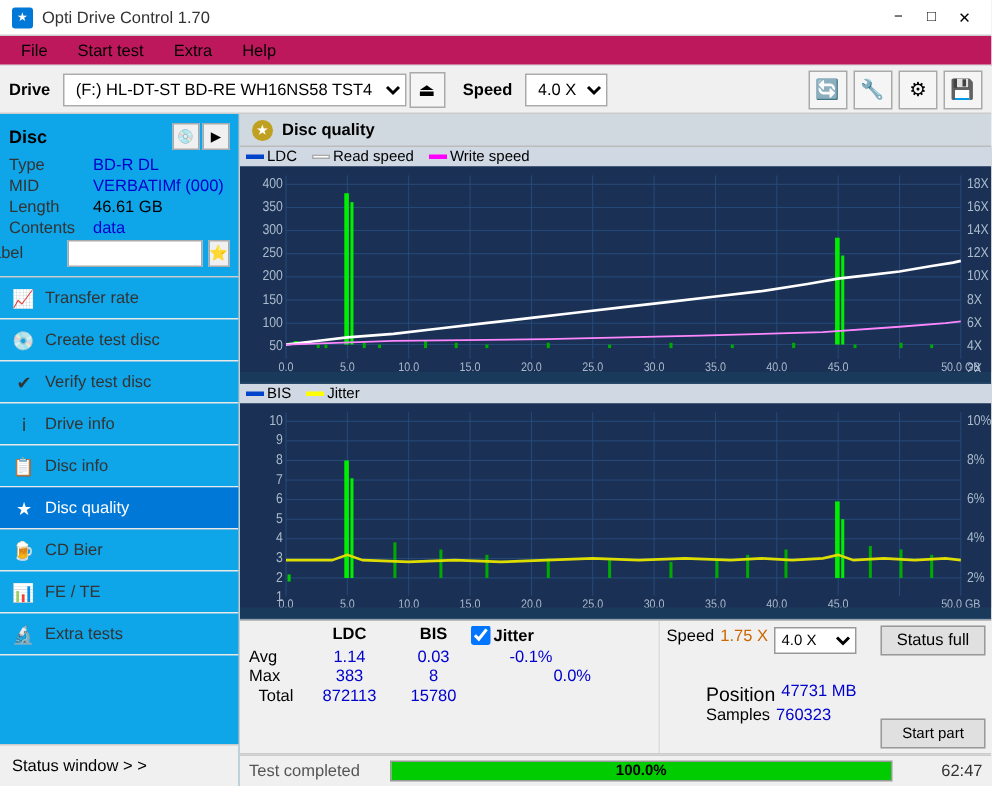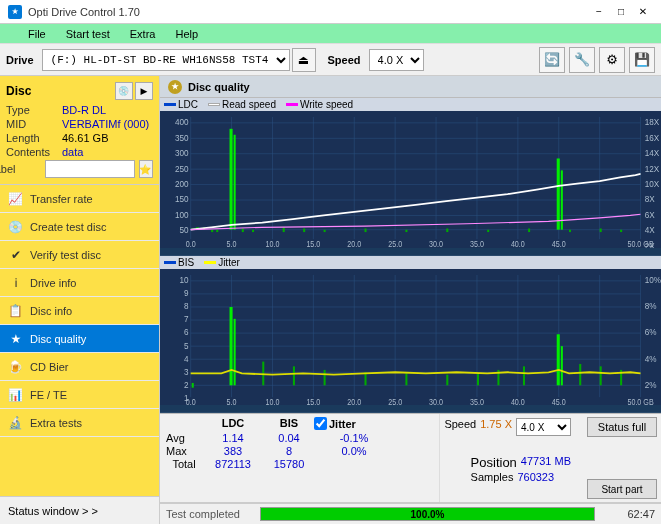--- a/index.html
+++ b/index.html
@@ -7,39 +7,39 @@
     
     
     .titlebar { background: #fff; height: 24px; display: flex; align-items: center; justify-content: space-between; padding: 0 8px; border-bottom: 1px solid #ccc; }
     .titlebar-left { display: flex; align-items: center; gap: 6px; }
     .titlebar-icon { width: 14px; height: 14px; background: #0078d7; border-radius: 2px; display: flex; align-items: center; justify-content: center; color: white; font-size: 8px; }
     .titlebar-title { font-size: 11px; color: #333; }
     .titlebar-controls { display: flex; gap: 2px; }
     .titlebar-btn { width: 20px; height: 16px; display: flex; align-items: center; justify-content: center; font-size: 10px; cursor: pointer; border: none; background: transparent; }
 
     
-    .menubar { background: #86efac; height: 20px; display: flex; align-items: center; padding: 0 22px; border-bottom: 1px solid #ddd; gap: 8px; }
+    .menubar { background: #be185d; height: 20px; display: flex; align-items: center; padding: 0 8px; border-bottom: 1px solid #ddd; gap: 8px; }
     .menu-item { padding: 2px 6px; cursor: pointer; font-size: 11px; }
 
     
     .toolbar { background: #f0f0f0; height: 32px; display: flex; align-items: center; padding: 0 6px; border-bottom: 1px solid #ccc; gap: 4px; }
     .toolbar-label { font-size: 11px; font-weight: 600; margin-right: 4px; }
     .drive-select-wrap { display: flex; align-items: center; gap: 2px; }
-    .drive-select { height: 22px; font-size: 11px; border: 1px solid #aaa; background: white; padding: 0 4px; min-width: 210px; font-family: Liberation Mono, monospace; }
+    .drive-select { height: 22px; font-size: 11px; border: 1px solid #aaa; background: white; padding: 0 4px; min-width: 210px; }
     .toolbar-icon-btn { width: 24px; height: 24px; border: 1px solid #aaa; background: #f5f5f5; display: flex; align-items: center; justify-content: center; cursor: pointer; font-size: 12px; }
     .speed-label { font-size: 11px; font-weight: 600; margin-left: 8px; margin-right: 4px; }
     .speed-select { height: 22px; font-size: 11px; border: 1px solid #aaa; background: white; padding: 0 4px; width: 55px; }
     .toolbar-spacer { flex: 1; }
     .toolbar-action-btn { width: 26px; height: 26px; border: 1px solid #aaa; background: #f5f5f5; cursor: pointer; display: flex; align-items: center; justify-content: center; font-size: 13px; }
 
     
     .main { display: flex; height: calc(524px - 76px); }
 
     
-    .sidebar { width: 160px; background: #fde047; border-right: 1px solid #ccc; flex-shrink: 0; display: flex; flex-direction: column; }
+    .sidebar { width: 160px; background: #0ea5e9; border-right: 1px solid #ccc; flex-shrink: 0; display: flex; flex-direction: column; }
     .disc-section { padding: 6px; border-bottom: 1px solid #ccc; }
     .disc-header { display: flex; align-items: center; justify-content: space-between; margin-bottom: 4px; }
     .disc-title { font-weight: 700; font-size: 12px; }
     .disc-icons { display: flex; gap: 2px; }
     .disc-icon { width: 18px; height: 18px; border: 1px solid #aaa; background: #f0f0f0; display: flex; align-items: center; justify-content: center; font-size: 9px; cursor: pointer; }
     .disc-row { display: flex; font-size: 11px; margin-bottom: 2px; gap: 4px; }
     .disc-key { color: #333; min-width: 52px; }
     .disc-val { color: #0000cc; font-weight: 500; }
     .disc-val.black { color: #000; text-align: center; }
     .label-row { display: flex; align-items: center; gap: 4px; margin-top: 2px; justify-content: flex-end; }
@@ -419,29 +419,29 @@
             <span style="width:50px;text-align:center;font-size:11px;font-weight:600;">BIS</span>
             <span style="display:flex;align-items:center;gap:2px;width:80px;">
               <input type="checkbox" checked="" style="margin: 0px;">
               <span style="font-size:11px;font-weight:600;">Jitter</span>
             </span>
           </div>
 
           <div style="display:flex;margin-bottom:1px;">
             <span style="width:36px;font-size:11px;">Avg</span>
             <span style="width:62px;text-align:center;font-size:11px;color:#0000cc;">1.14</span>
-            <span style="width:50px;text-align:center;font-size:11px;color:#0000cc;">0.04</span>
+            <span style="width:50px;text-align:center;font-size:11px;color:#0000cc;">0.03</span>
             <span style="width:80px;text-align:center;font-size:11px;color:#0000cc;">-0.1%</span>
           </div>
 
           <div style="display:flex;margin-bottom:1px;">
             <span style="width:36px;font-size:11px;">Max</span>
             <span style="width:62px;text-align:center;font-size:11px;color:#0000cc;">383</span>
             <span style="width:50px;text-align:center;font-size:11px;color:#0000cc;">8</span>
-            <span style="width:80px;text-align:center;font-size:11px;color:#0000cc;">0.0%</span>
+            <span style="width:80px;text-align:right;font-size:11px;color:#0000cc;">0.0%</span>
           </div>
 
           <div style="display:flex;">
             <span style="width:36px;font-size:11px;text-align:center;">Total</span>
             <span style="width:62px;text-align:center;font-size:11px;color:#0000cc;">872113</span>
             <span style="width:50px;text-align:center;font-size:11px;color:#0000cc;">15780</span>
           </div>
         </div>
 
         <div style="display:flex;flex-direction:column;align-items:flex-end;padding:3px 4px;gap:2px;border-left:1px solid #ddd;">

